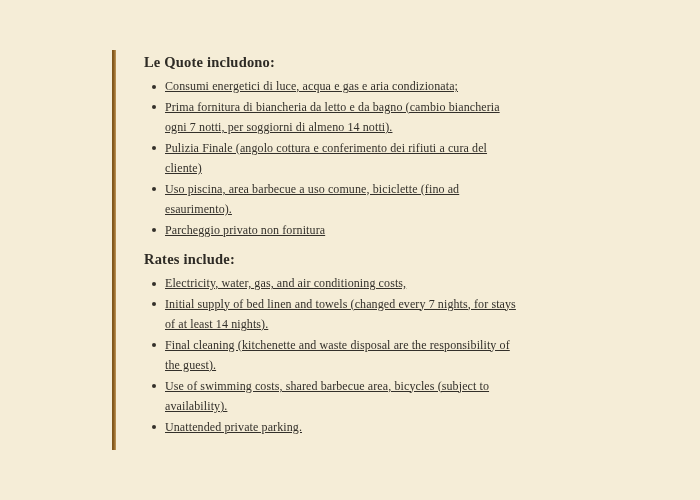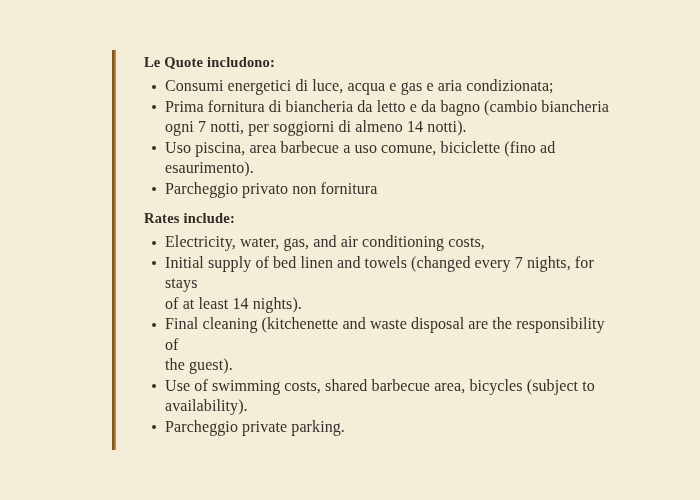--- a/index.html
+++ b/index.html
@@ -37,24 +37,25 @@
     margin-bottom: 3px;
     letter-spacing: 0.2px;
     color: #2e2b25;
   }
   ul.bullet-list {
     list-style: none;
   }
   ul.bullet-list li {
     position: relative;
     padding-left: 21px;
-    font-size: 16px;
+    font-size: 12px;
     line-height: 20.5px;
     white-space: pre-line;
     letter-spacing: 0.1px;
+    text-decoration: underline;
   }
   ul.bullet-list li::before {
     content: "";
     position: absolute;
     left: 8px;
     top: 8.5px;
     width: 4px;
     height: 4px;
     border-radius: 50%;
     background: #33302a;
@@ -71,34 +72,36 @@
   <div class="accent-line"></div>
 
   <div class="content">
 
     <div class="section">
       <div class="section-title">Le Quote includono:</div>
       <ul class="bullet-list">
         <li>Consumi energetici di luce, acqua e gas e aria condizionata;</li>
         <li>Prima fornitura di biancheria da letto e da bagno (cambio biancheria
 ogni 7 notti, per soggiorni di almeno 14 notti).</li>
+        <li>Pulizia Finale (angolo cottura e conferimento dei rifiuti a cura del
+cliente)</li>
         <li>Uso piscina, area barbecue a uso comune, biciclette (fino ad
 esaurimento).</li>
         <li>Parcheggio privato non fornitura</li>
       </ul>
     </div>
 
     <div class="section">
       <div class="section-title">Rates include:</div>
       <ul class="bullet-list">
         <li>Electricity, water, gas, and air conditioning costs,</li>
         <li>Initial supply of bed linen and towels (changed every 7 nights, for stays
 of at least 14 nights).</li>
         <li>Final cleaning (kitchenette and waste disposal are the responsibility of
 the guest).</li>
         <li>Use of swimming costs, shared barbecue area, bicycles (subject to
 availability).</li>
-        <li>Parcheggio private parking.</li>
+        <li>Unattended private parking.</li>
       </ul>
     </div>
 
   </div>
 </div>
 
 </body></html>

